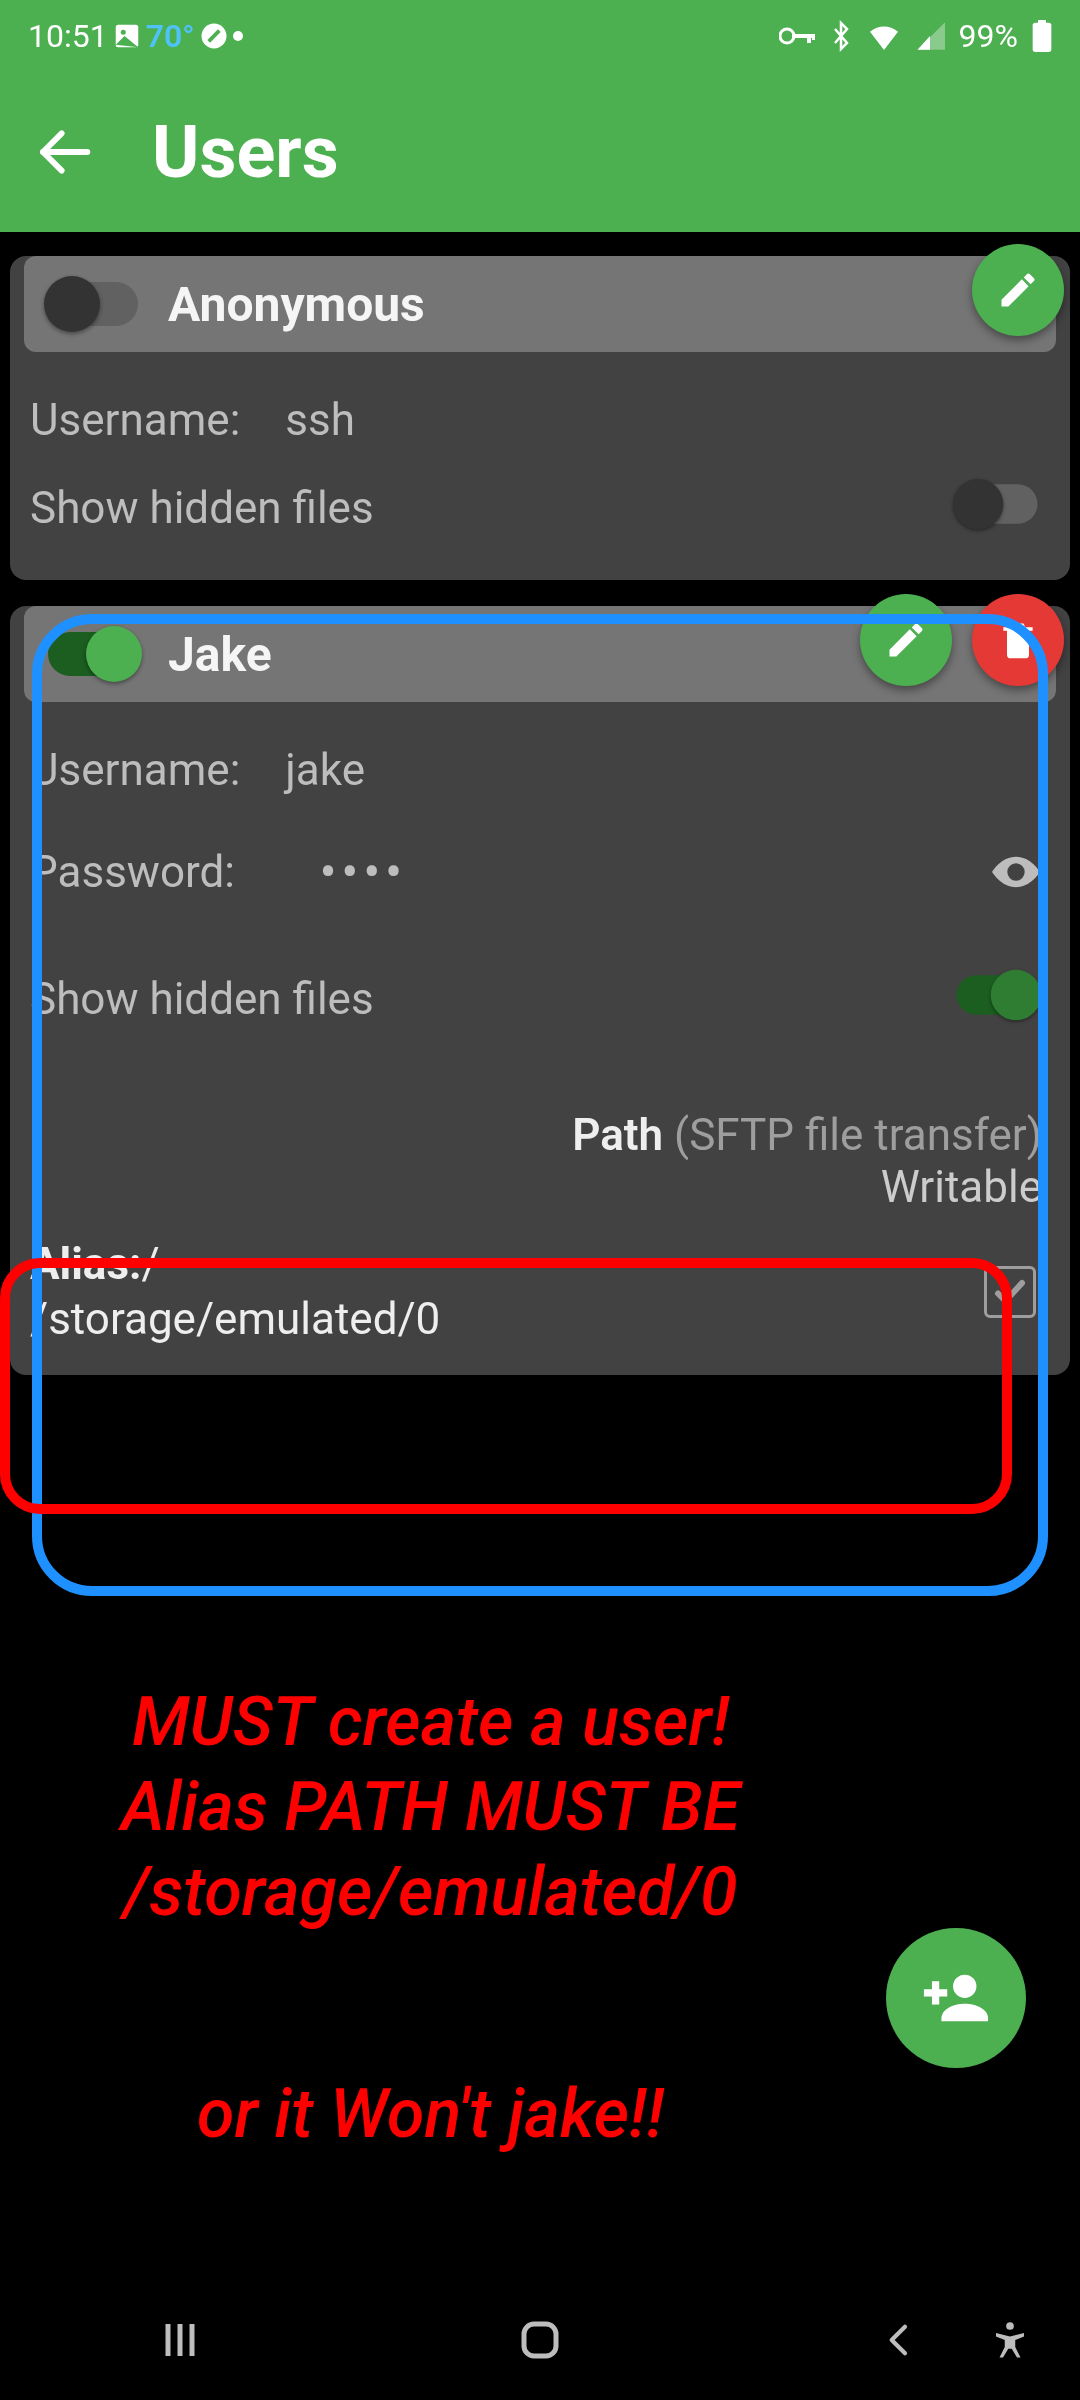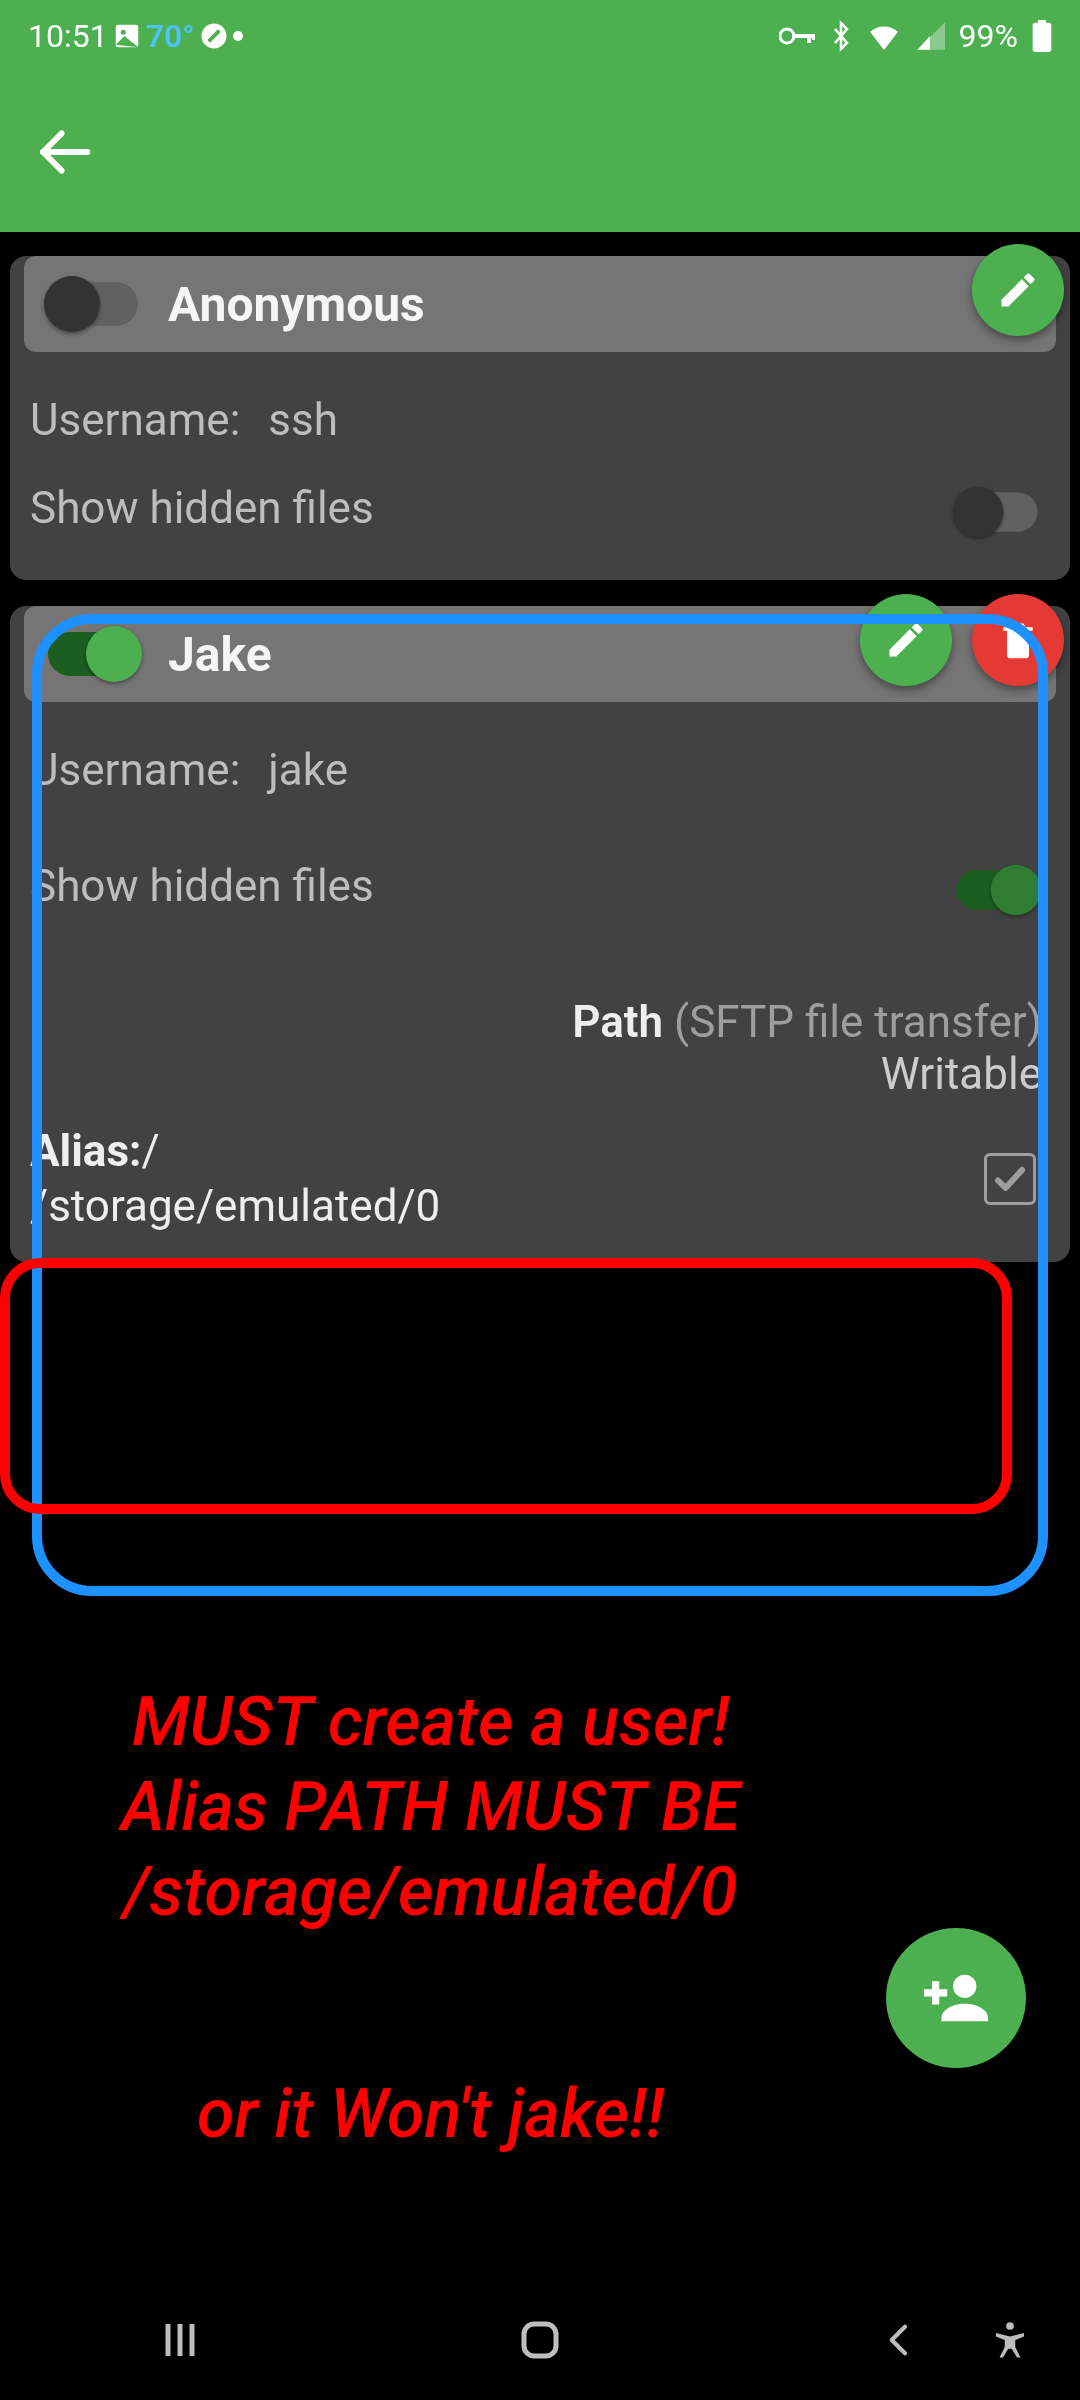--- a/index.html
+++ b/index.html
@@ -130,23 +130,23 @@
   .circle-btn.green { background: var(--green-primary); }
   .circle-btn.red { background: var(--red-primary); }
 
   .card-body {
     padding: 24px 28px 28px 20px;
     font-size: 44px;
     color: var(--text-dim);
   }
   .row {
     display:flex;
-    align-items:flex-end;
+    align-items:flex-start;
     padding: 18px 0;
-    gap: 28px;
+    gap: 45px;
   }
   .row .label { color: var(--text-dim); }
   .row .value { color: var(--text-dim); }
   .row .spacer { flex:1; }
 
   .section-label {
     color: var(--text-dimmer);
     font-size: 44px;
     margin-top: 30px;
   }
@@ -285,20 +285,21 @@
   </div>
 </div>
 
 <div class="app-bar">
   <div class="back">
     <svg width="56" height="56" viewBox="0 0 24 24" fill="none" stroke="#fff" stroke-width="2.5" stroke-linecap="round" stroke-linejoin="round">
         <line x1="22" y1="12" x2="3" y2="12"></line>
         <polyline points="11 4 3 12 11 20"></polyline>
       </svg>
   </div>
+  <div class="app-title">Users</div>
 </div>
 
 <div class="content">
 
   <div class="card">
     <div class="card-header">
       <div class="toggle off"></div>
       <div class="card-title">Anonymous</div>
       <div class="header-actions">
         <div class="circle-btn green">
@@ -336,20 +337,31 @@
               <path d="M6 7h12v13a2 2 0 0 1-2 2H8a2 2 0 0 1-2-2V7zm3-4h6l1 2h4v2H4V5h4l1-2z"></path>
             </svg>
         </div>
       </div>
     </div>
     <div class="card-body">
       <div class="row">
         <span class="label">Username:</span>
         <span class="value">jake</span>
       </div>
+      <div class="row" style="margin-top:14px">
+        <span class="label">Password:</span>
+        <span class="value dots" style="margin-left:40px">••••</span>
+        <span class="spacer"></span>
+        <span>
+          <svg width="52" height="52" viewBox="0 0 24 24" fill="#BDBDBD">
+              <path d="M12 5c-7 0-11 7-11 7s4 7 11 7 11-7 11-7-4-7-11-7zm0 11a4 4 0 1 1 0-8 4 4 0 0 1 0 8z"></path>
+              <circle cx="12" cy="12" r="2" fill="#424242"></circle>
+            </svg>
+        </span>
+      </div>
       <div class="row" style="margin-top:28px">
         <span class="label">Show hidden files</span>
         <span class="spacer"></span>
         <div class="toggle on" style="transform:scale(.9)"></div>
       </div>
 
       <div class="path-row">
         <span class="section-label">
           <span style="color:#EEEEEE;font-weight:600">Path</span>
           

